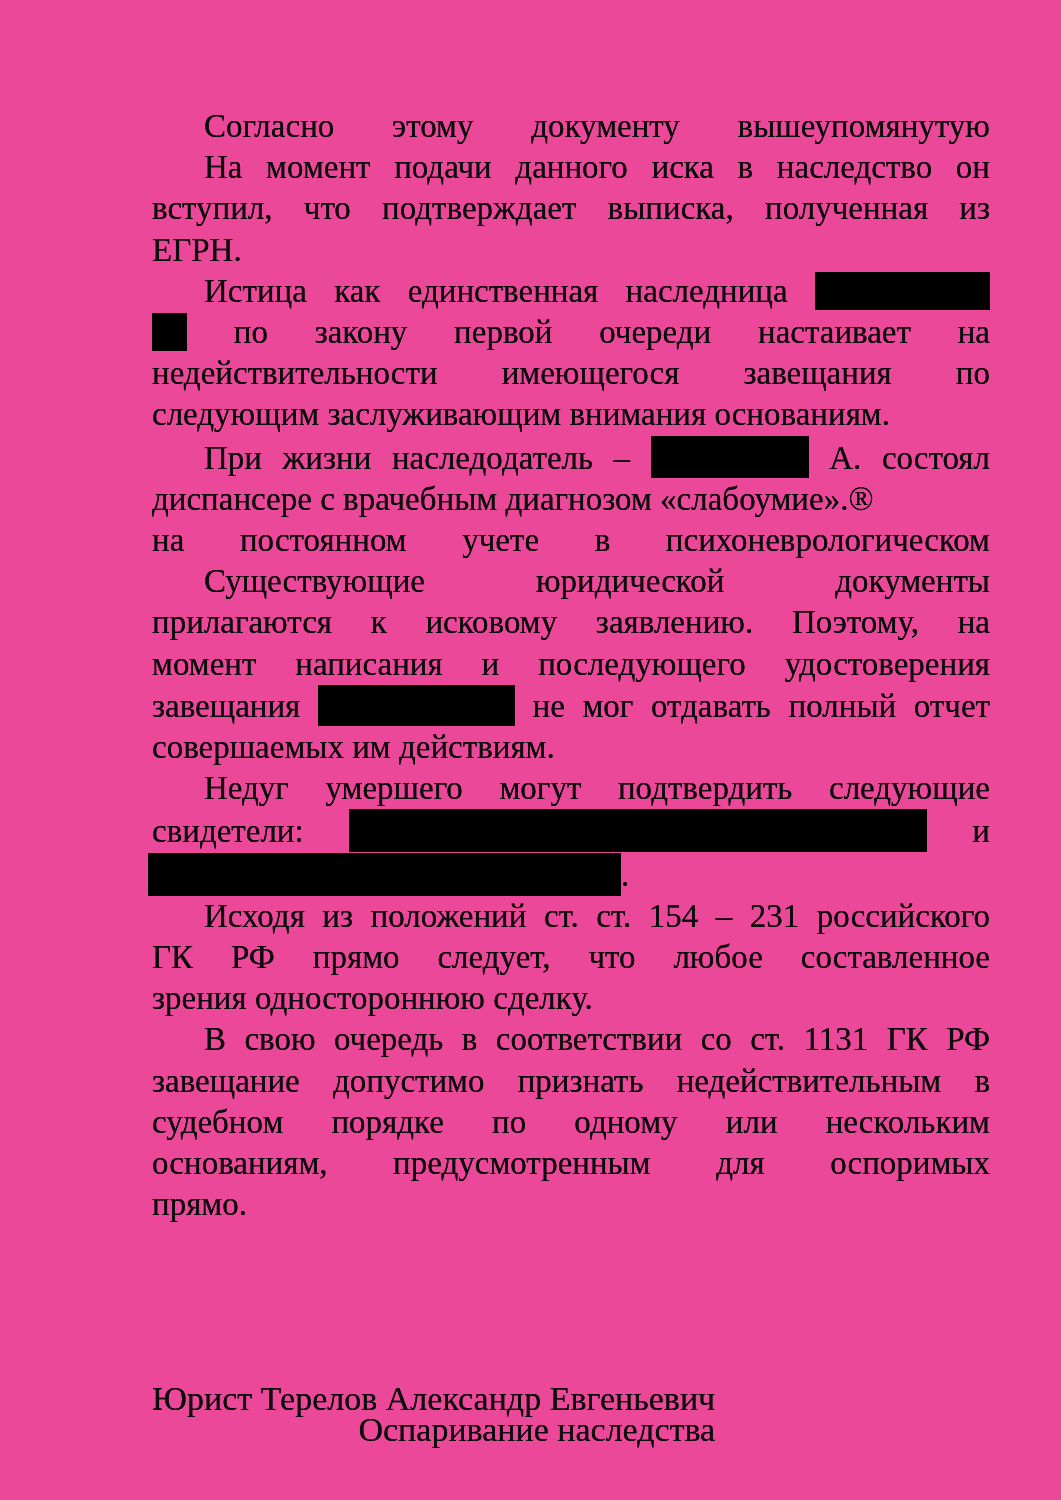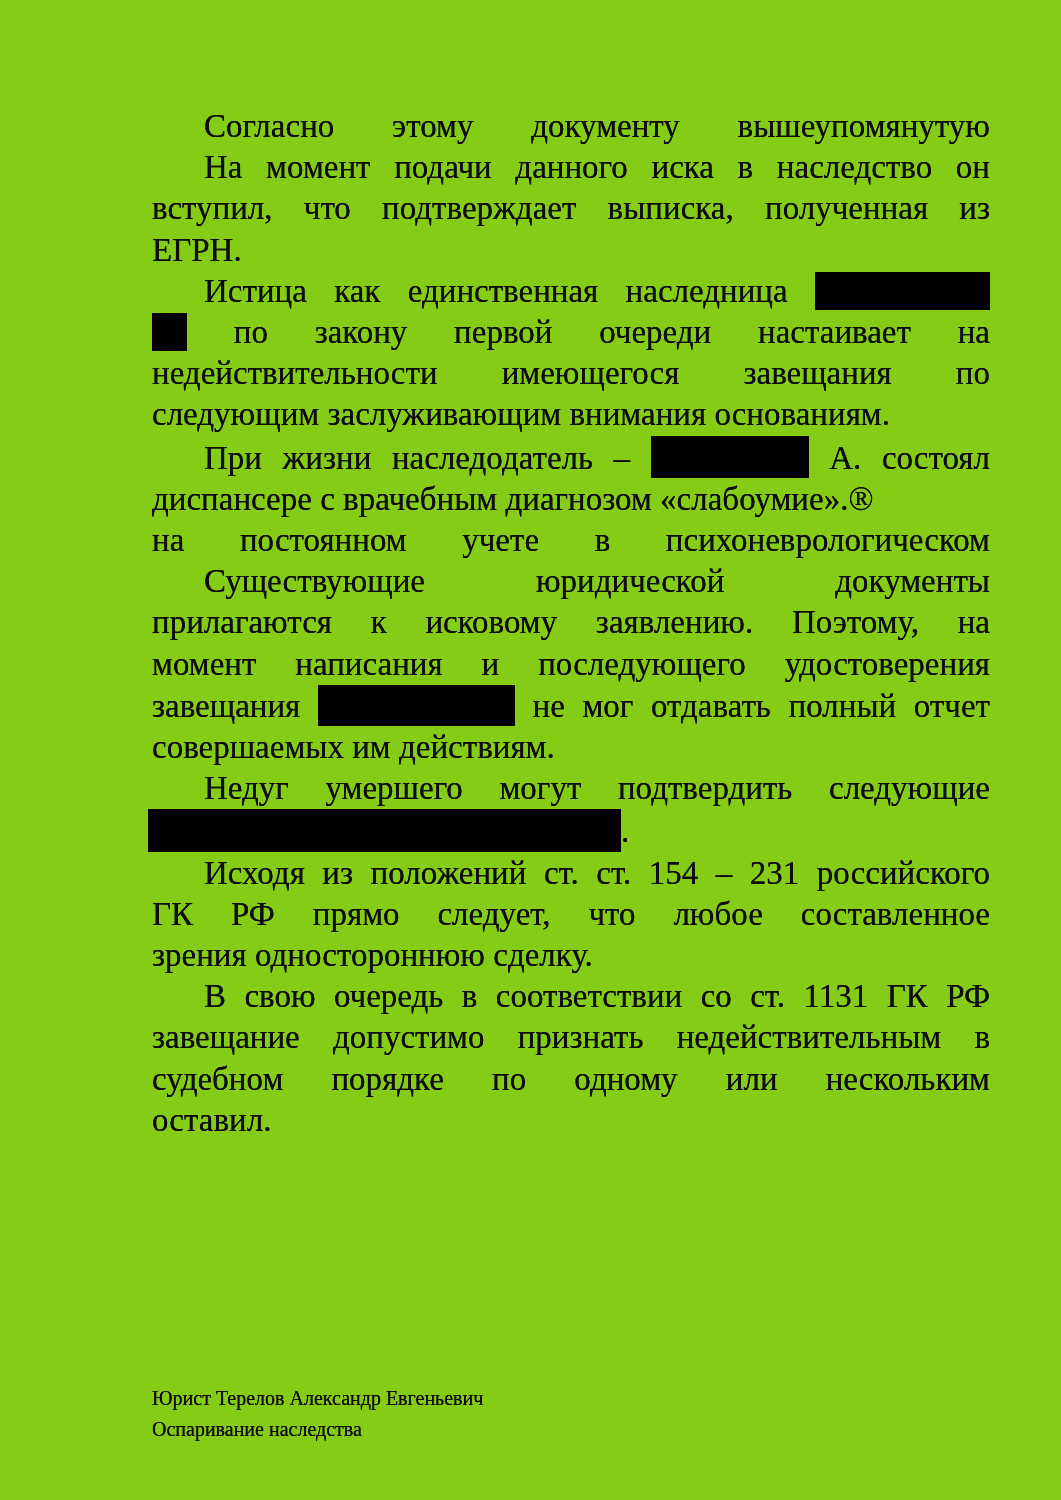--- a/index.html
+++ b/index.html
@@ -1,21 +1,21 @@
 <!DOCTYPE html>
 <html lang="ru"><head>
 <meta charset="utf-8">
 <style>
   html, body { margin: 0; padding: 0; }
   body { background: #ffffff; }
   .page {
     position: relative;
     width: 1061px;
     height: 1500px;
-    background: #84cc16;
+    background: #ec4899;
     overflow: hidden;
     font-family: "Liberation Serif", "DejaVu Serif", serif;
     color: #0d0d0d;
   }
   .doc-body {
     position: absolute;
     left: 152px;
     top: 106px;
     width: 838px;
     font-size: 33px;
@@ -41,23 +41,23 @@
   .r1 { width: 175px; }
   .r2 { width: 35px; }
   .r3 { width: 158px; height: 42px; vertical-align: -9px; }
   .r4 { width: 197px; height: 41px; vertical-align: -9px; }
   .r5 { width: 578px; height: 43px; vertical-align: -10px; }
   .r6 { width: 473px; height: 43px; vertical-align: -10px; margin-left: -4px; }
   .footer {
     position: absolute;
     left: 152px;
     top: 1383px;
-    font-size: 20px;
+    font-size: 34px;
     line-height: 31px;
-    text-align: left;
+    text-align: right;
     text-shadow: 0 0 0.4px currentColor;
   }
 </style>
 </head>
 <body>
 
 <div class="page">
 
   <div class="doc-body">
 
@@ -101,36 +101,42 @@
       <div class="line">
         <span>завещания</span>
         <span class="redact r4"></span>
         <span>не мог отдавать полный отчет</span>
       </div>
       <div class="line last">совершаемых им действиям.</div>
     </div>
 
     <div>
       <div class="line indent">Недуг умершего могут подтвердить следующие</div>
+      <div class="line">
+        <span>свидетели:</span>
+        <span class="redact r5"></span>
+        <span>и</span>
+      </div>
       <div class="line last">
         <span class="redact r6"></span><span>.</span>
       </div>
     </div>
 
     <div>
       <div class="line indent">Исходя из положений ст. ст. 154 – 231 российского</div>
       <div class="line">ГК РФ прямо следует, что любое составленное</div>
       <div class="line last">зрения одностороннюю сделку.</div>
     </div>
 
     <div>
       <div class="line indent">В свою очередь в соответствии со ст. 1131 ГК РФ</div>
       <div class="line">завещание  допустимо признать  недействительным в</div>
       <div class="line">судебном порядке по одному или нескольким</div>
-      <div class="line last">оставил.</div>
+      <div class="line">основаниям, предусмотренным для оспоримых</div>
+      <div class="line last">прямо.</div>
     </div>
 
   </div>
 
   <div class="footer">
     <div>Юрист Терелов Александр Евгеньевич</div>
     <div>Оспаривание наследства</div>
   </div>
 
 </div>

